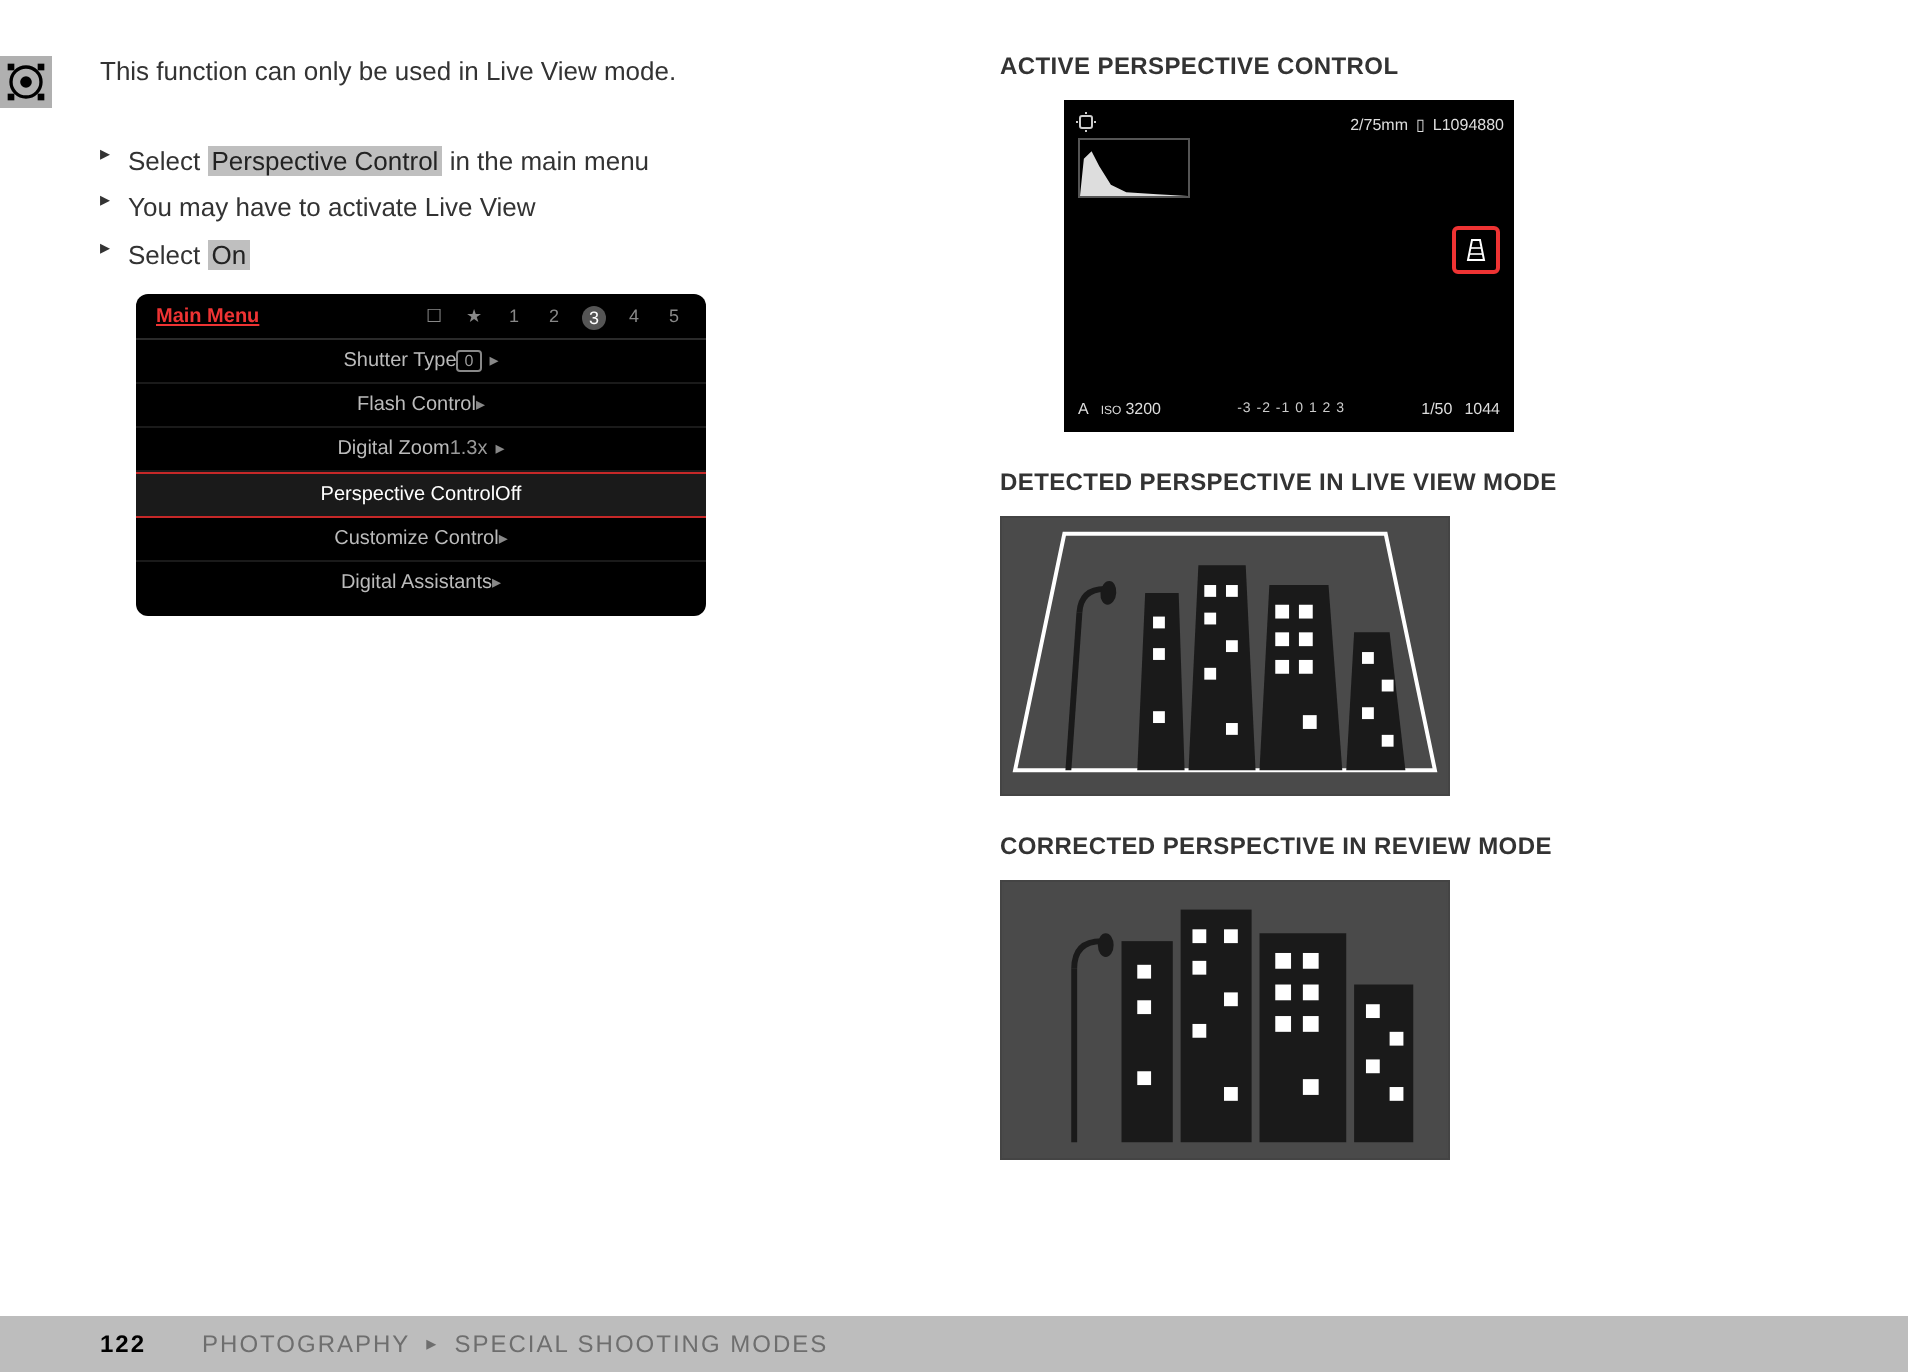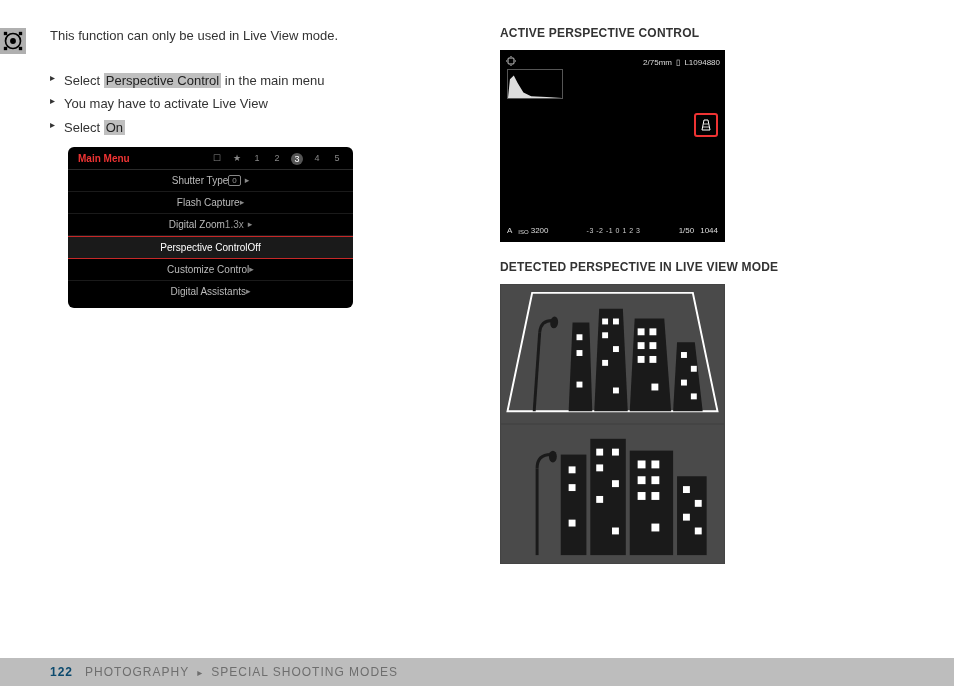--- a/index.html
+++ b/index.html
@@ -66,21 +66,21 @@
     color: #cfcfcf;
     font-size: 10px;
   }
   .menu-header {
     display: flex;
     align-items: center;
     padding: 6px 10px 4px 10px;
     color: #eee;
     border-bottom: 1px solid #2a2a2a;
   }
-  .menu-title { color: #e33; font-weight: bold; flex: 0 0 auto; margin-right: 28px; }
+  .menu-title { color: #e33; font-weight: bold; flex: 0 0 auto; margin-right: 28px; text-decoration: underline; }
   .pager { display: flex; gap: 8px; font-size: 9px; color: #888; margin-left:auto; }
   .pager span.active { color: #fff; background:#555; border-radius:50%; width:12px; height:12px; display:inline-flex; align-items:center; justify-content:center; }
   .pager span { width:12px; text-align:center; }
   .menu-row {
     display: flex;
     align-items: center;
     justify-content: center;
     padding: 5px 10px;
     border-bottom: 1px solid #1a1a1a;
     color: #bbb;
@@ -102,27 +102,28 @@
     font-size: 12px;
     letter-spacing: 0.2px;
     margin-top: 0;
     margin-bottom: 10px;
   }
   .rhead.mt { margin-top: 18px; }
 
   
   .cam-display {
     width: 225px;
-    height: 192px;
+    height: 166px;
     background: #000;
     border: 1px solid #000;
     position: relative;
     color: #ddd;
     font-size: 8px;
     font-family: Arial, sans-serif;
+    margin-left: 32px;
   }
   .cam-top {
     position: absolute; top:4px; left:4px; right:4px; height:14px;
     display:flex; align-items:center; justify-content:space-between;
   }
   .cam-top .right { display:flex; gap:4px; align-items:center; }
   .hist {
     position:absolute; top:18px; left:6px; width:56px; height:30px;
     border:1px solid #555;
   }
@@ -158,21 +159,21 @@
     width: 954px;
     height: 28px;
     background: #bdbdbd;
     display: flex;
     align-items: center;
     padding-left: 50px;
     font-size: 12px;
     letter-spacing: 1px;
     color: #6e6e6e;
   }
-  .footer .pnum { color: #0c4a6e; font-weight: bold; margin-right: 12px; }
+  .footer .pnum { color: #000000; font-weight: bold; margin-right: 28px; }
   .footer .sep { margin: 0 8px; font-size:10px; }
 </style>
 </head>
 <body>
 
 <div class="side-icon-box">
   <svg viewBox="0 0 24 24">
     <circle cx="12" cy="12" r="9" fill="none" stroke="#000" stroke-width="2"></circle>
     <circle cx="12" cy="12" r="3.5" fill="#000"></circle>
     <rect x="1" y="1" width="4" height="4" fill="#000"></rect>
@@ -210,21 +211,21 @@
         </span>
       </div>
       <div class="menu-row">
         <span>Shutter Type</span>
         <span class="rval">
             <span style="border:1px solid #888;border-radius:2px;padding:0 3px;font-size:8px;">0</span>
             <span class="chev">▸</span>
           </span>
       </div>
       <div class="menu-row">
-        <span>Flash Capture</span>
+        <span>Flash Control</span>
         <span class="rval">
             <span class="chev">▸</span>
           </span>
       </div>
       <div class="menu-row">
         <span>Digital Zoom</span>
         <span class="rval">
             <span>1.3x</span>
             <span class="chev">▸</span>
           </span>
@@ -330,20 +331,21 @@
             <rect x="152" y="100" width="7" height="7"></rect>
             <rect x="182" y="68" width="6" height="6"></rect>
               <rect x="192" y="82" width="6" height="6"></rect>
             <rect x="182" y="96" width="6" height="6"></rect>
               <rect x="192" y="110" width="6" height="6"></rect>
           </g>
         </g>
       </svg>
     </div>
 
+    <div class="rhead mt">CORRECTED PERSPECTIVE IN REVIEW MODE</div>
     <div class="illus">
       <svg viewBox="0 0 225 140">
         <rect width="225" height="140" fill="#4a4a4a"></rect>
 
         <line x1="36" y1="132" x2="36" y2="44" stroke="#1a1a1a" stroke-width="3"></line>
         <path d="M36 44 Q36 30 50 30" fill="none" stroke="#1a1a1a" stroke-width="3"></path>
         <ellipse cx="52" cy="32" rx="4" ry="6" fill="#1a1a1a"></ellipse>
 
         <rect x="60" y="30" width="26" height="102" fill="#1a1a1a"></rect>
         <rect x="90" y="14" width="36" height="118" fill="#1a1a1a"></rect>

